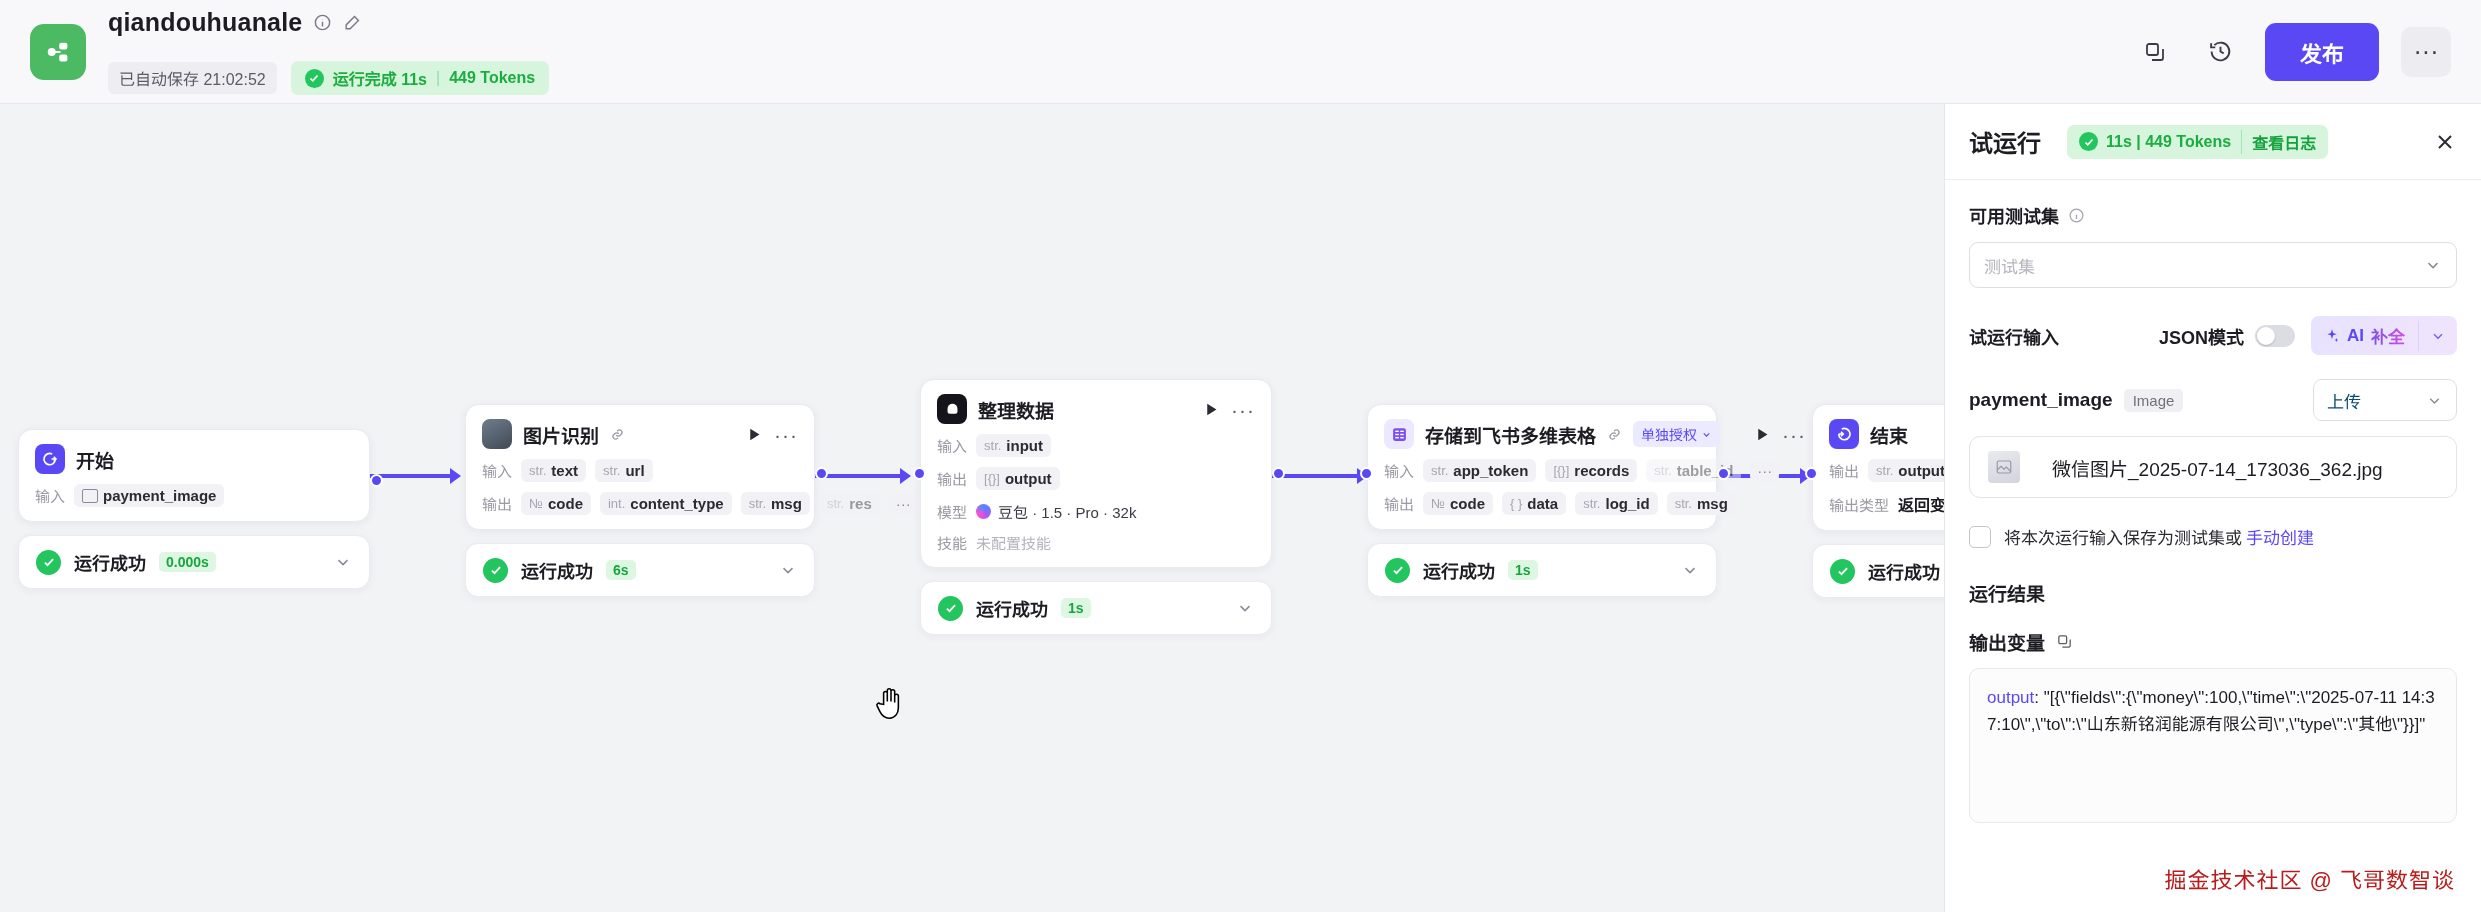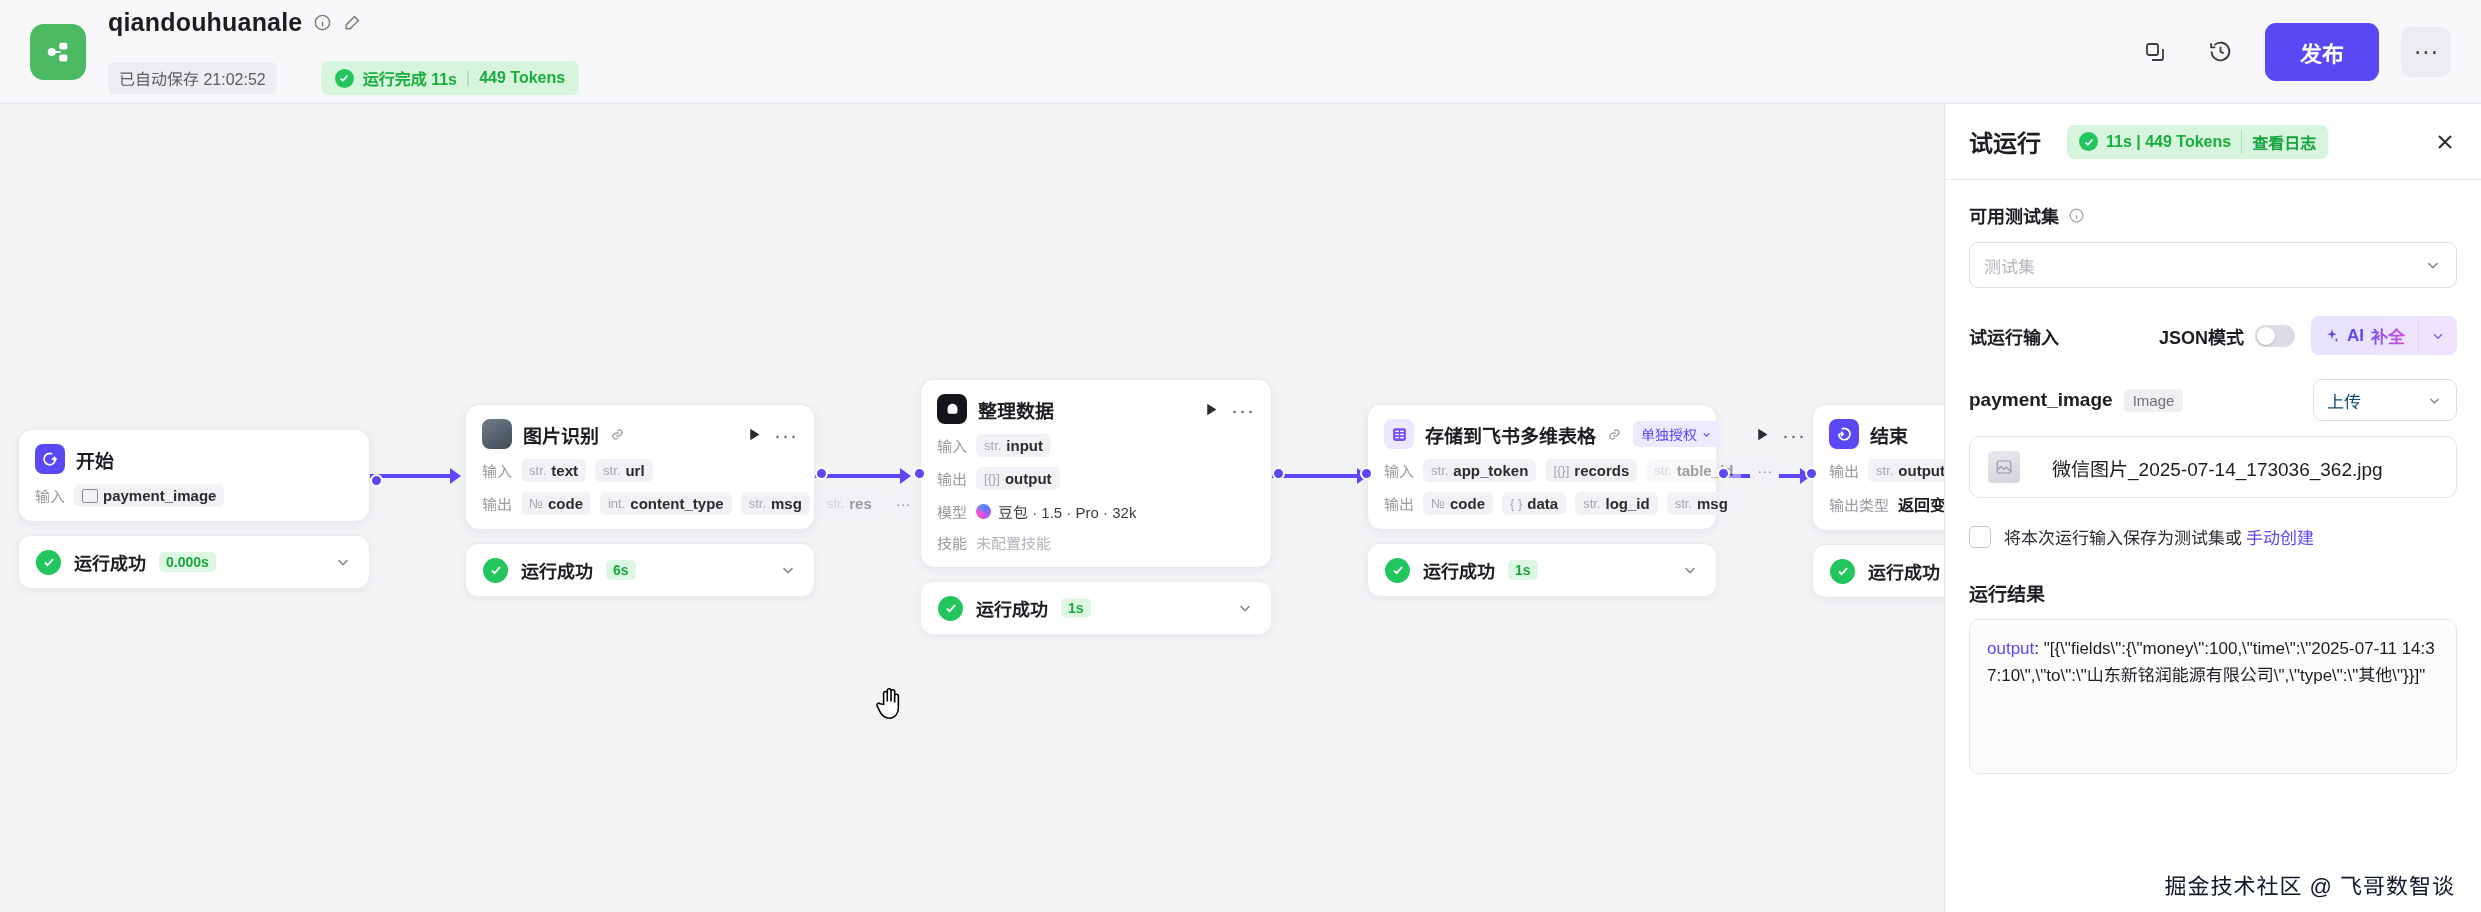--- a/index.html
+++ b/index.html
@@ -25,21 +25,20 @@
   .hdr-ic { color: #7a7a85; display: flex; align-items: center; }
   .meta-row { display: flex; align-items: center; gap: 14px; }
   .autosave {
     background: #eeeef2; color: #5b5b66; font-size: 16px;
     padding: 4px 11px; border-radius: 6px; white-space: nowrap;
   }
   .runpill {
     background: #d7f5dd; color: #1aad3f; font-size: 16px; font-weight: bold;
     padding: 5px 14px; border-radius: 7px; display: flex; align-items: center; gap: 9px;
     white-space: nowrap;
-    margin-left: 30px;
   }
   .runpill .sep { color: #95dca8; font-weight: normal; }
   .chk-circle {
     width: 19px; height: 19px; border-radius: 50%; background: #22c55e; flex: none;
     display: flex; align-items: center; justify-content: center;
   }
   .header-right { margin-left: auto; display: flex; align-items: center; gap: 22px; }
   .icon-btn {
     width: 44px; height: 44px; border-radius: 9px; border: none; background: transparent;
     display: flex; align-items: center; justify-content: center; color: #3b3b45; cursor: pointer;
@@ -202,22 +201,22 @@
   .outvar-label { font-size: 19px; font-weight: bold; color: #1d1c23; }
   .copy-ic { color: #5b5b66; cursor: pointer; display: flex; }
   .out-box {
     margin-top: 13px; border: 1px solid #e8e8ec; border-radius: 10px; background: #fcfcfd;
     padding: 15px 17px; height: 155px; overflow: hidden;
   }
   .out-text { font-size: 17px; line-height: 1.6; color: #1d1c23; word-break: break-all; }
   .out-key { color: #5a48f5; }
 
   .watermark {
-    position: absolute; right: 26px; bottom: 12px; font-size: 22px;
-    color: #0f172a; white-space: nowrap; letter-spacing: 1px;
+    position: absolute; right: 26px; bottom: 18px; font-size: 22px;
+    color: #b91c1c; white-space: nowrap; letter-spacing: 1px;
   }
 </style>
 </head>
 <body>
 
 <div class="header">
   <div class="app-logo">
     <svg width="30" height="30" viewBox="0 0 24 24" fill="#fff">
       <circle cx="7" cy="12" r="3.2"></circle>
         <rect x="13" y="4.5" width="6.5" height="5.5" rx="1.6"></rect>
@@ -665,20 +664,29 @@
     </div>
 
     <div class="save-row">
       <span class="checkbox"></span>
       <span class="save-txt">将本次运行输入保存为测试集或</span>
       <span class="save-txt save-link" style="margin-left:-9px;">手动创建</span>
     </div>
 
     <div class="result-title">运行结果</div>
 
+    <div class="outvar-row">
+      <span class="outvar-label">输出变量</span>
+      <span class="copy-ic">
+        <svg width="17" height="17" viewBox="0 0 24 24" fill="none" stroke="currentColor" stroke-width="1.8">
+          <rect x="4" y="4" width="11" height="11" rx="2"></rect>
+            <path d="M9 20h9a2 2 0 0 0 2-2V9"></path>
+        </svg>
+      </span>
+    </div>
 
     <div class="out-box">
       <div class="out-text">
         <span class="out-key">output</span><span>: "[{\"fields\":{\"money\":100,\"time\":\"2025-07-11 14:37:10\",\"to\":\"山东新铭润能源有限公司\",\"type\":\"其他\"}}]"</span>
       </div>
     </div>
   </div>
 
   <div class="watermark">掘金技术社区 @ 飞哥数智谈</div>
 </div>

